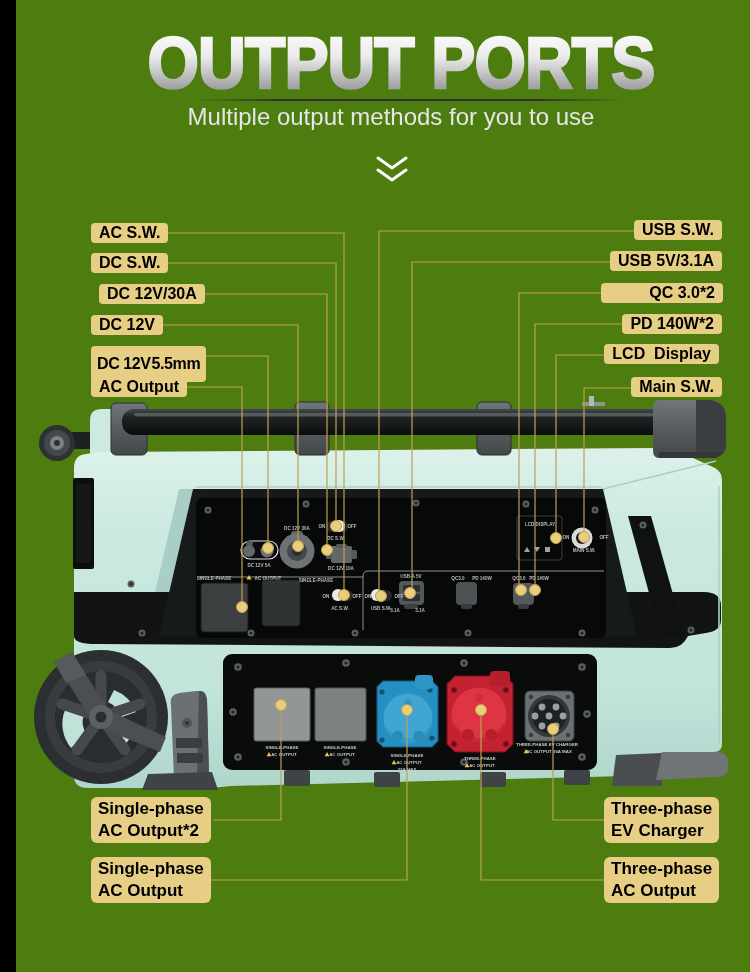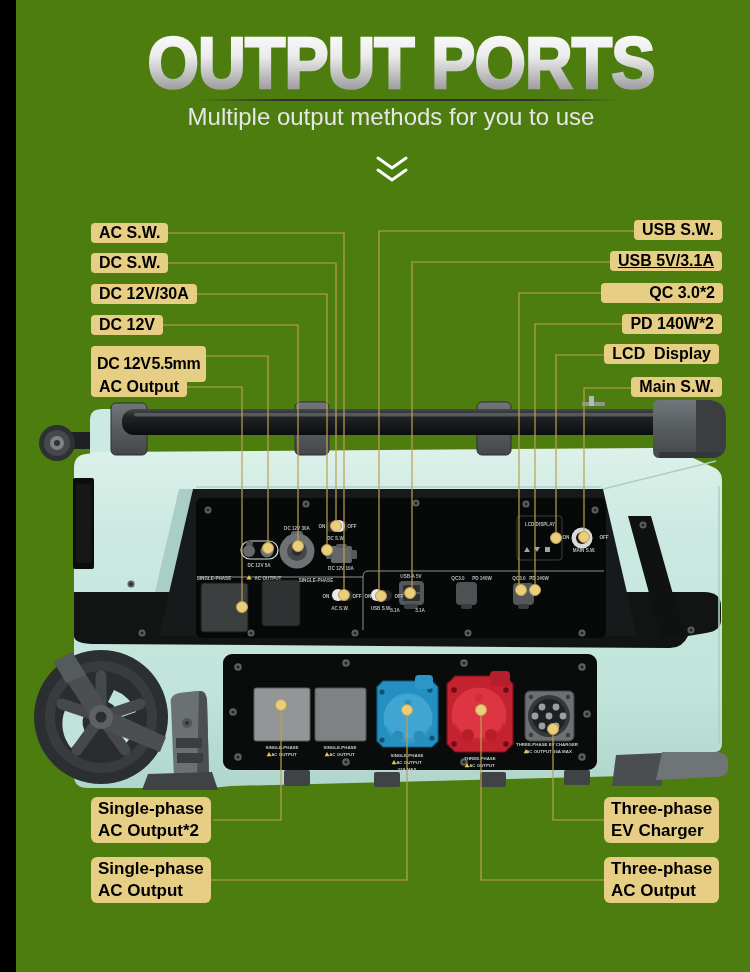--- a/index.html
+++ b/index.html
@@ -400,27 +400,27 @@
       <circle cx="568" cy="537" r="5.5"></circle>
       <circle cx="265" cy="705" r="5.5"></circle>
       <circle cx="391" cy="710" r="5.5"></circle>
       <circle cx="537" cy="729" r="5.5"></circle>
       <circle cx="465" cy="710" r="5.5"></circle>
     </g>
   </svg>
 
   <div class="lbl" style="left:75px;top:223px;">AC S.W.</div>
   <div class="lbl" style="left:75px;top:253px;">DC S.W.</div>
-  <div class="lbl" style="left:75px;top:284px;">DC 12V/30A</div>
+  <div class="lbl" style="left:83px;top:284px;">DC 12V/30A</div>
   <div class="lbl" style="left:75px;top:315px;">DC 12V</div>
   <div class="lbl" style="left:75px;top:346px;letter-spacing:-0.4px;padding:8px 6px;">DC 12V 5.5mm</div>
   <div class="lbl" style="left:75px;top:377px;">AC Output</div>
 
   <div class="lbl" style="right:44px;top:220px;">USB S.W.</div>
-  <div class="lbl" style="right:44px;top:251px;text-decoration:underline;">USB 5V/3.1A</div>
+  <div class="lbl" style="right:44px;top:251px;">USB 5V/3.1A</div>
   <div class="lbl" style="right:43px;top:283px;padding-left:48px;">QC 3.0*2</div>
   <div class="lbl" style="right:44px;top:314px;">PD 140W*2</div>
   <div class="lbl" style="right:47px;top:344px;">LCD&nbsp; Display</div>
   <div class="lbl" style="right:44px;top:377px;">Main S.W.</div>
 
   <div class="lbl2" style="left:75px;top:797px;">Single-phase<br>AC Output*2</div>
   <div class="lbl2" style="left:75px;top:857px;">Single-phase<br>AC Output</div>
   <div class="lbl2" style="left:588px;top:797px;">Three-phase<br>EV Charger</div>
   <div class="lbl2" style="left:588px;top:857px;">Three-phase<br>AC Output</div>
 </div>

